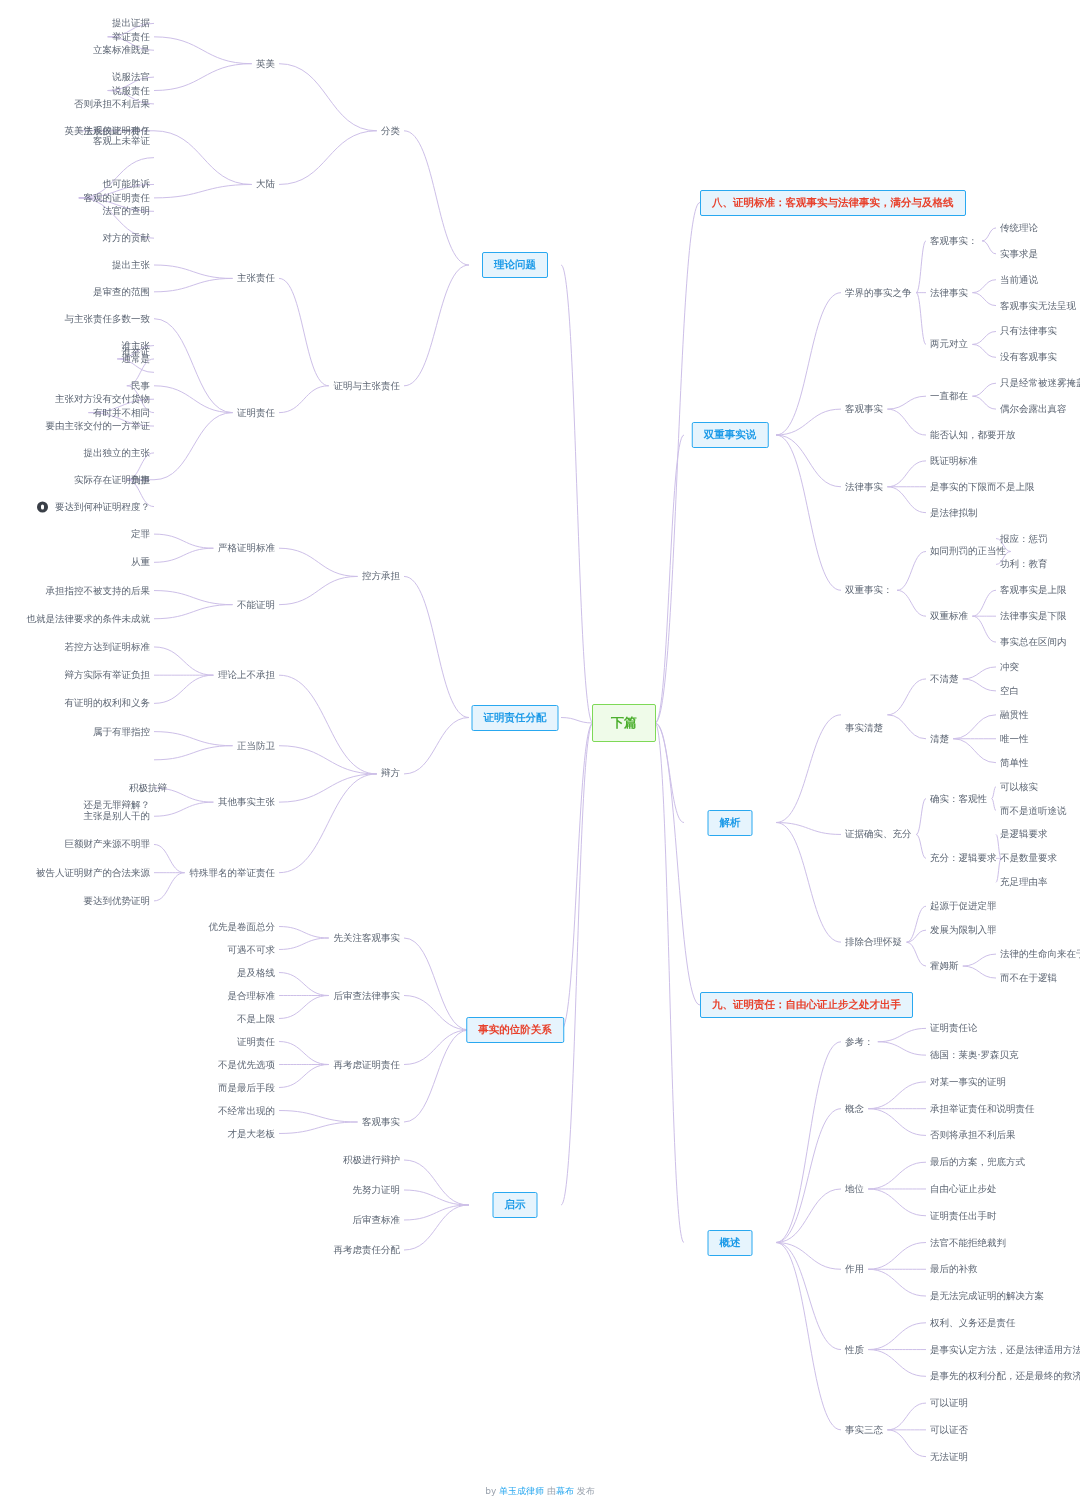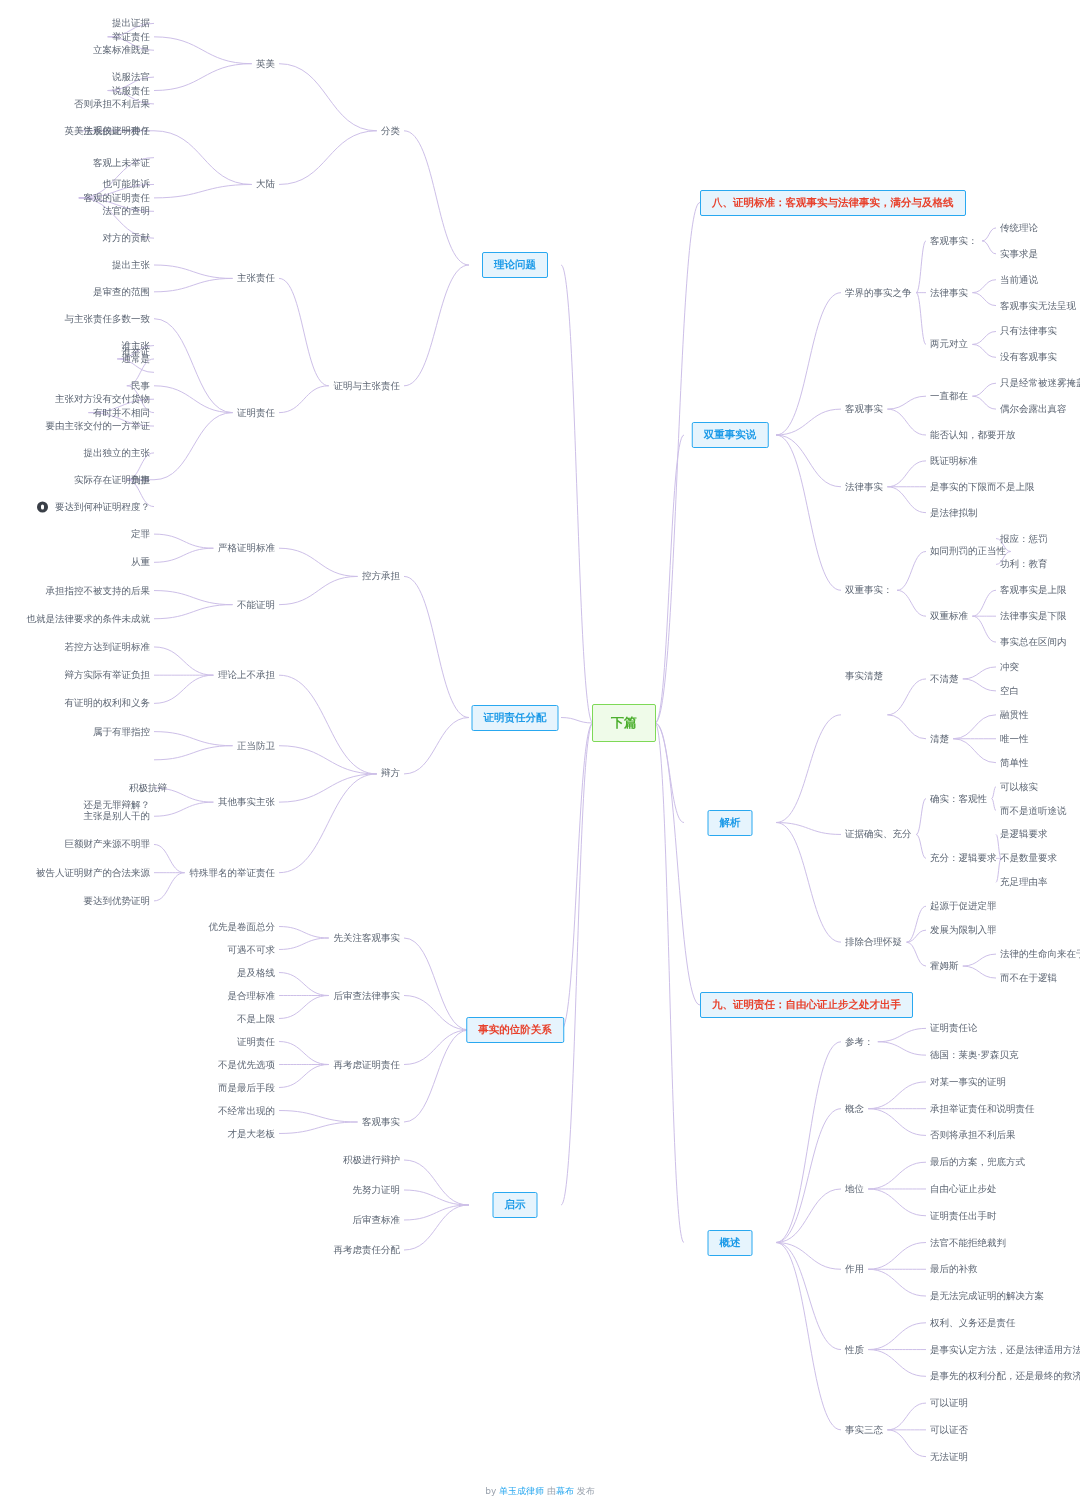--- a/index.html
+++ b/index.html
@@ -212,21 +212,21 @@
       <div class="node r" style="left: 150px; top: 36.8421px;"><span>举证责任</span></div>
       <div class="node r" style="left: 150px; top: 23.4211px;"><span>提出证据</span></div>
       <div class="node r" style="left: 150px; top: 50.2632px;"><span>立案标准既是</span></div>
       <div class="node r" style="left: 150px; top: 90.5263px;"><span>说服责任</span></div>
       <div class="node r" style="left: 150px; top: 77.1053px;"><span>说服法官</span></div>
       <div class="node r" style="left: 150px; top: 103.947px;"><span>否则承担不利后果</span></div>
       <div class="node r" style="left: 275px; top: 184.474px;"><span>大陆</span></div>
       <div class="node r" style="left: 150px; top: 130.789px;"><span>主观的证明责任</span></div>
       <div class="node r" style="left: 150px; top: 130.789px;"><span>英美法系仅此一种？</span></div>
       <div class="node r" style="left: 150px; top: 197.895px;"><span>客观的证明责任</span></div>
-      <div class="node r" style="left: 150px; top: 163px;"><span>客观上未举证</span></div>
+      <div class="node r" style="left: 150px; top: 141px;"><span>客观上未举证</span></div>
       <div class="node r" style="left: 150px; top: 184.474px;"><span>也可能胜诉</span></div>
       <div class="node r" style="left: 150px; top: 211.316px;"><span>法官的查明</span></div>
       <div class="node r" style="left: 150px; top: 238.158px;"><span>对方的贡献</span></div>
       <div class="node r" style="left: 400px; top: 385.789px;"><span>证明与主张责任</span></div>
       <div class="node r" style="left: 275px; top: 278.421px;"><span>主张责任</span></div>
       <div class="node r" style="left: 150px; top: 265px;"><span>提出主张</span></div>
       <div class="node r" style="left: 150px; top: 291.842px; font-family: Liberation Serif, serif;"><span>是审查的范围</span></div>
       <div class="node r" style="left: 275px; top: 412.632px;"><span>证明责任</span></div>
       <div class="node r" style="left: 150px; top: 318.684px;"><span>与主张责任多数一致</span></div>
       <div class="node r" style="left: 150px; top: 385.789px;"><span>民事</span></div>
@@ -306,21 +306,21 @@
       <div class="node" style="left: 930px; top: 512.647px;"><span>是法律拟制</span></div>
       <div class="node" style="left: 845px; top: 590.294px;"><span>双重事实：</span></div>
       <div class="node" style="left: 930px; top: 551.471px;"><span>如同刑罚的正当性</span></div>
       <div class="node" style="left: 1000px; top: 538.529px;"><span>报应：惩罚</span></div>
       <div class="node" style="left: 1000px; top: 564.412px;"><span>功利：教育</span></div>
       <div class="node" style="left: 930px; top: 616.176px;"><span>双重标准</span></div>
       <div class="node" style="left: 1000px; top: 590.294px;"><span>客观事实是上限</span></div>
       <div class="node" style="left: 1000px; top: 616.176px;"><span>法律事实是下限</span></div>
       <div class="node" style="left: 1000px; top: 642.059px;"><span>事实总在区间内</span></div>
       <div class="boxnode" style="left: 730px; top: 822.5px;">解析</div>
-      <div class="node" style="left: 845px; top: 676px;"><span>事实清楚</span></div>
+      <div class="node" style="left: 845px; top: 728px;"><span>事实清楚</span></div>
       <div class="node" style="left: 930px; top: 678.929px;"><span>不清楚</span></div>
       <div class="node" style="left: 1000px; top: 666.964px;"><span>冲突</span></div>
       <div class="node" style="left: 1000px; top: 690.893px;"><span>空白</span></div>
       <div class="node" style="left: 930px; top: 738.75px;"><span>清楚</span></div>
       <div class="node" style="left: 1000px; top: 714.821px;"><span>融贯性</span></div>
       <div class="node" style="left: 1000px; top: 738.75px;"><span>唯一性</span></div>
       <div class="node" style="left: 1000px; top: 762.679px;"><span>简单性</span></div>
       <div class="node" style="left: 845px; top: 834.464px;"><span>证据确实、充分</span></div>
       <div class="node" style="left: 930px; top: 798.571px;"><span>确实：客观性</span></div>
       <div class="node" style="left: 1000px; top: 786.607px;"><span>可以核实</span></div>

